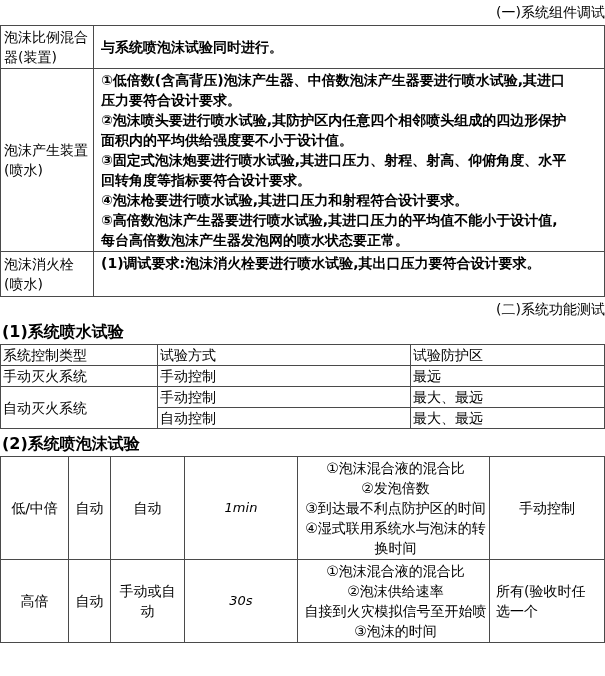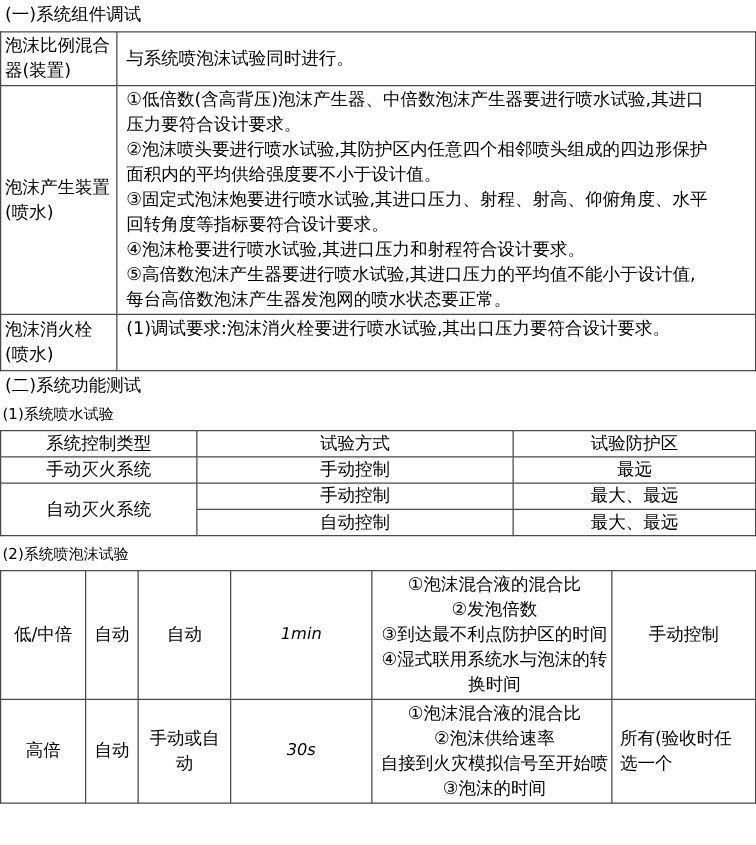--- a/index.html
+++ b/index.html
@@ -3,31 +3,31 @@
 <meta charset="utf-8">
 <style>
   html,body{margin:0;padding:0;background:#fff;}
   body{
     width:605px;height:676px;
     font-family:"DejaVu Sans","Liberation Sans",sans-serif;
     font-size:14px;color:#000;
     -webkit-font-smoothing:antialiased;
   }
   .doc{padding:2px 0 0 0;}
-  .h-plain{font-size:14px;font-weight:normal;margin:1px 0 3px 4px;line-height:19px;}
-  .h-bold{font-size:12px;font-weight:normal;margin:3px 0 3px 2px;line-height:19px;}
+  .h-plain{font-size:14px;font-weight:normal;margin:1px 0 3px 4px;line-height:19px;text-align:right;}
+  .h-bold{font-size:16px;font-weight:bold;margin:3px 0 3px 2px;line-height:19px;}
   table{border-collapse:collapse;table-layout:fixed;width:604px;margin:0 0 0 0;}
   td{border:1px solid #4a4a4a;line-height:20px;vertical-align:middle;overflow:hidden;}
   .top{vertical-align:top;}
   .pre{white-space:pre-line;}
   .padt{padding:1px 2px;}
   .t1 td{padding:1px 3px;}
   .t1 .lbl{text-align:left;}
-  .t1 .desc{padding-left:7px;padding-right:3px;}
-  .t2 td{height:20px;padding:0 2px;text-align:center;}
+  .t1 .desc{padding-left:7px;padding-right:3px;font-weight:bold;}
+  .t2 td{height:20px;padding:0 2px;text-align:left;}
   .t3 td{padding:1px 2px;text-align:center;}
   .t3 .params{text-align:center;padding-left:6px;padding-right:2px;}
   .t3 .zone-l{text-align:left;padding-left:6px;padding-right:2px;}
   .latin{font-size:13px;font-style:italic;}
 </style>
 </head>
 <body>
 
 <div class="doc">
 

